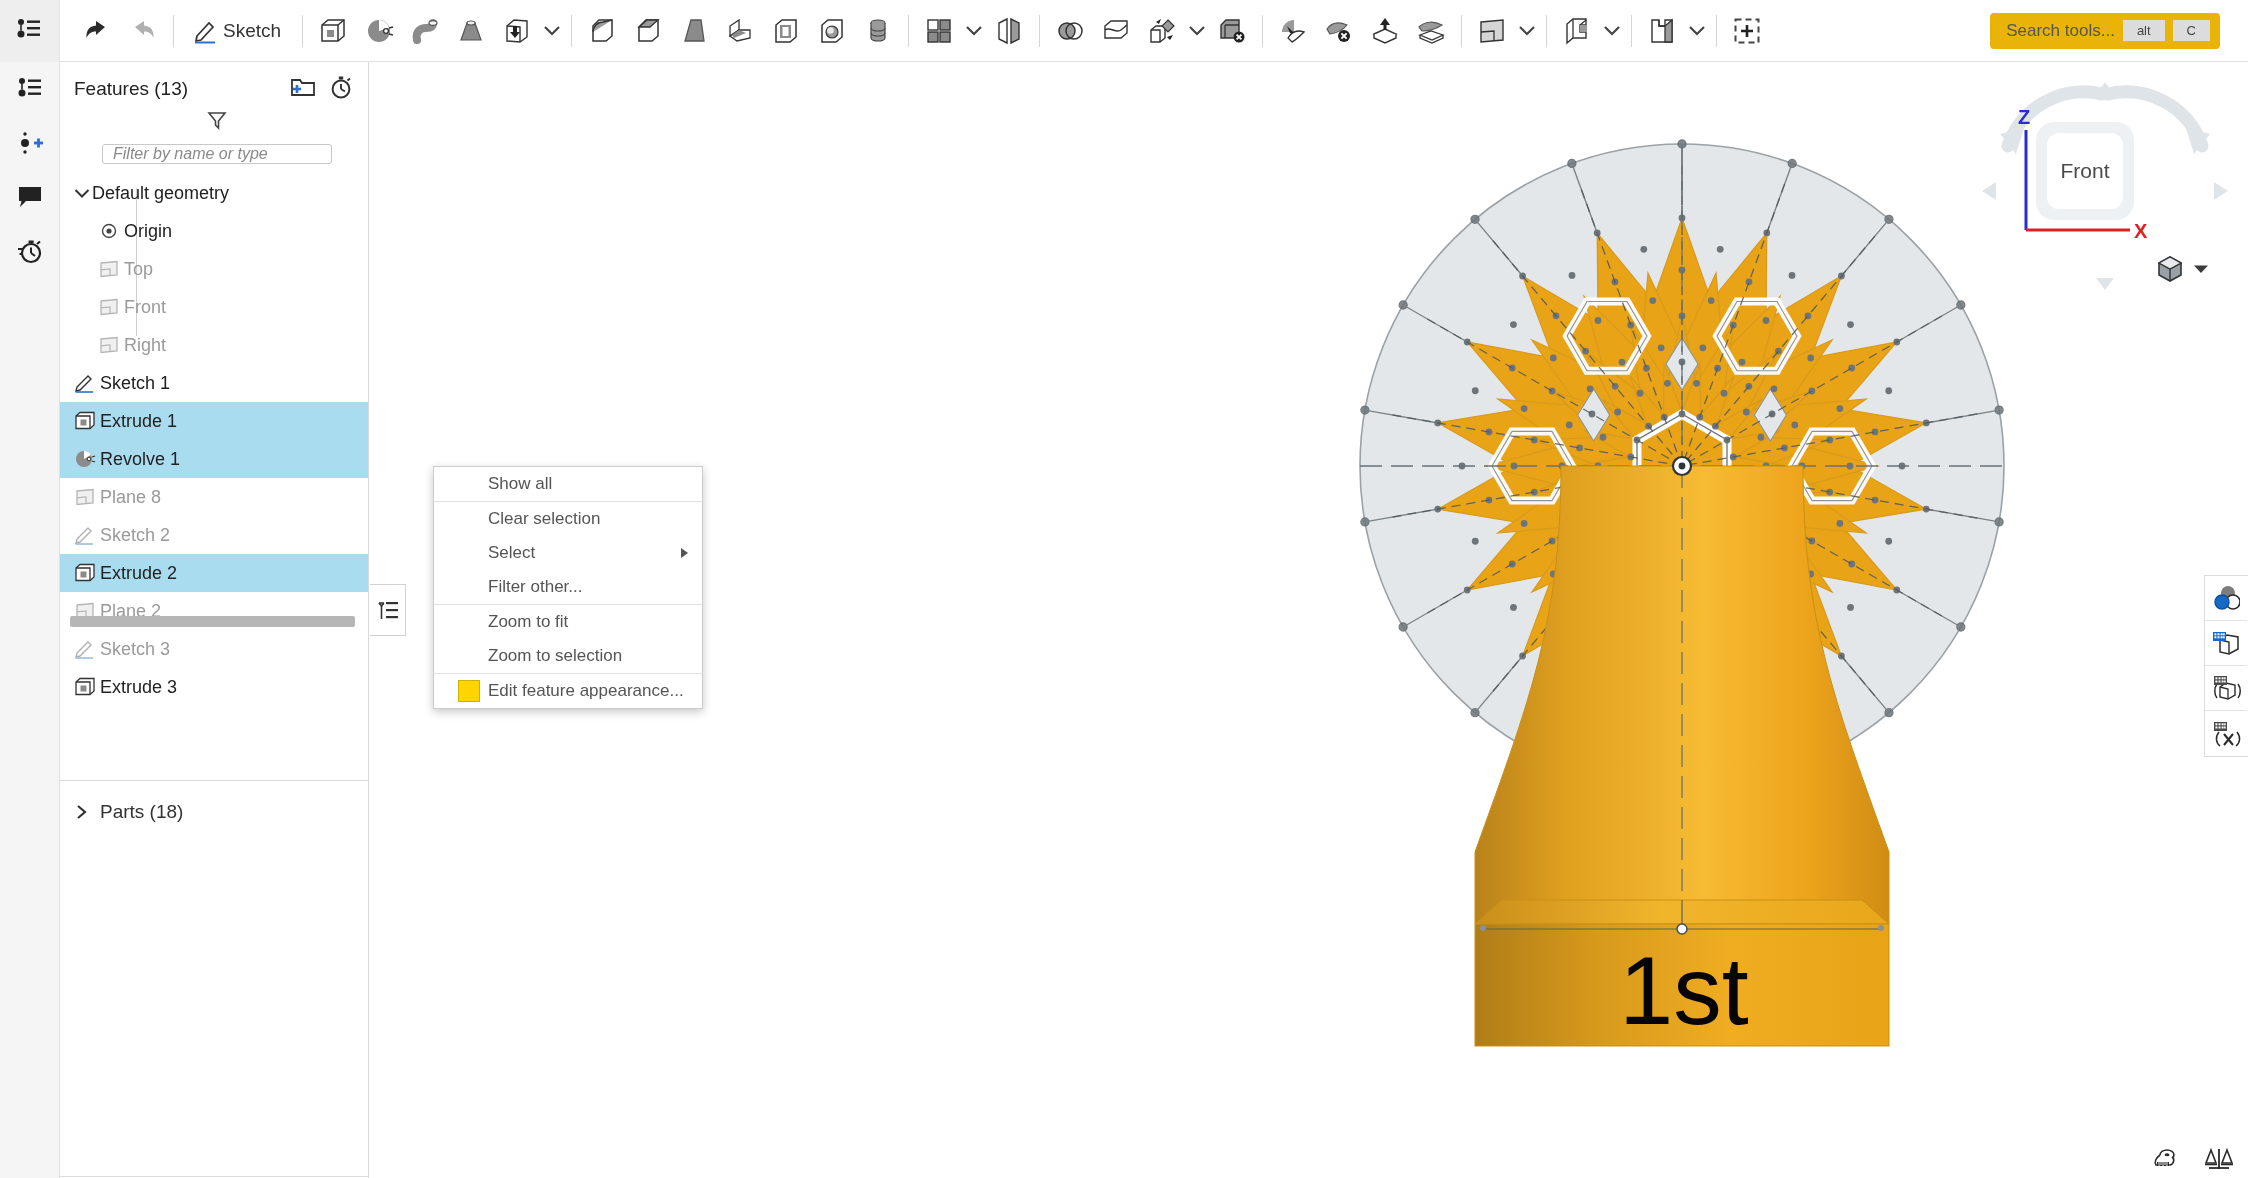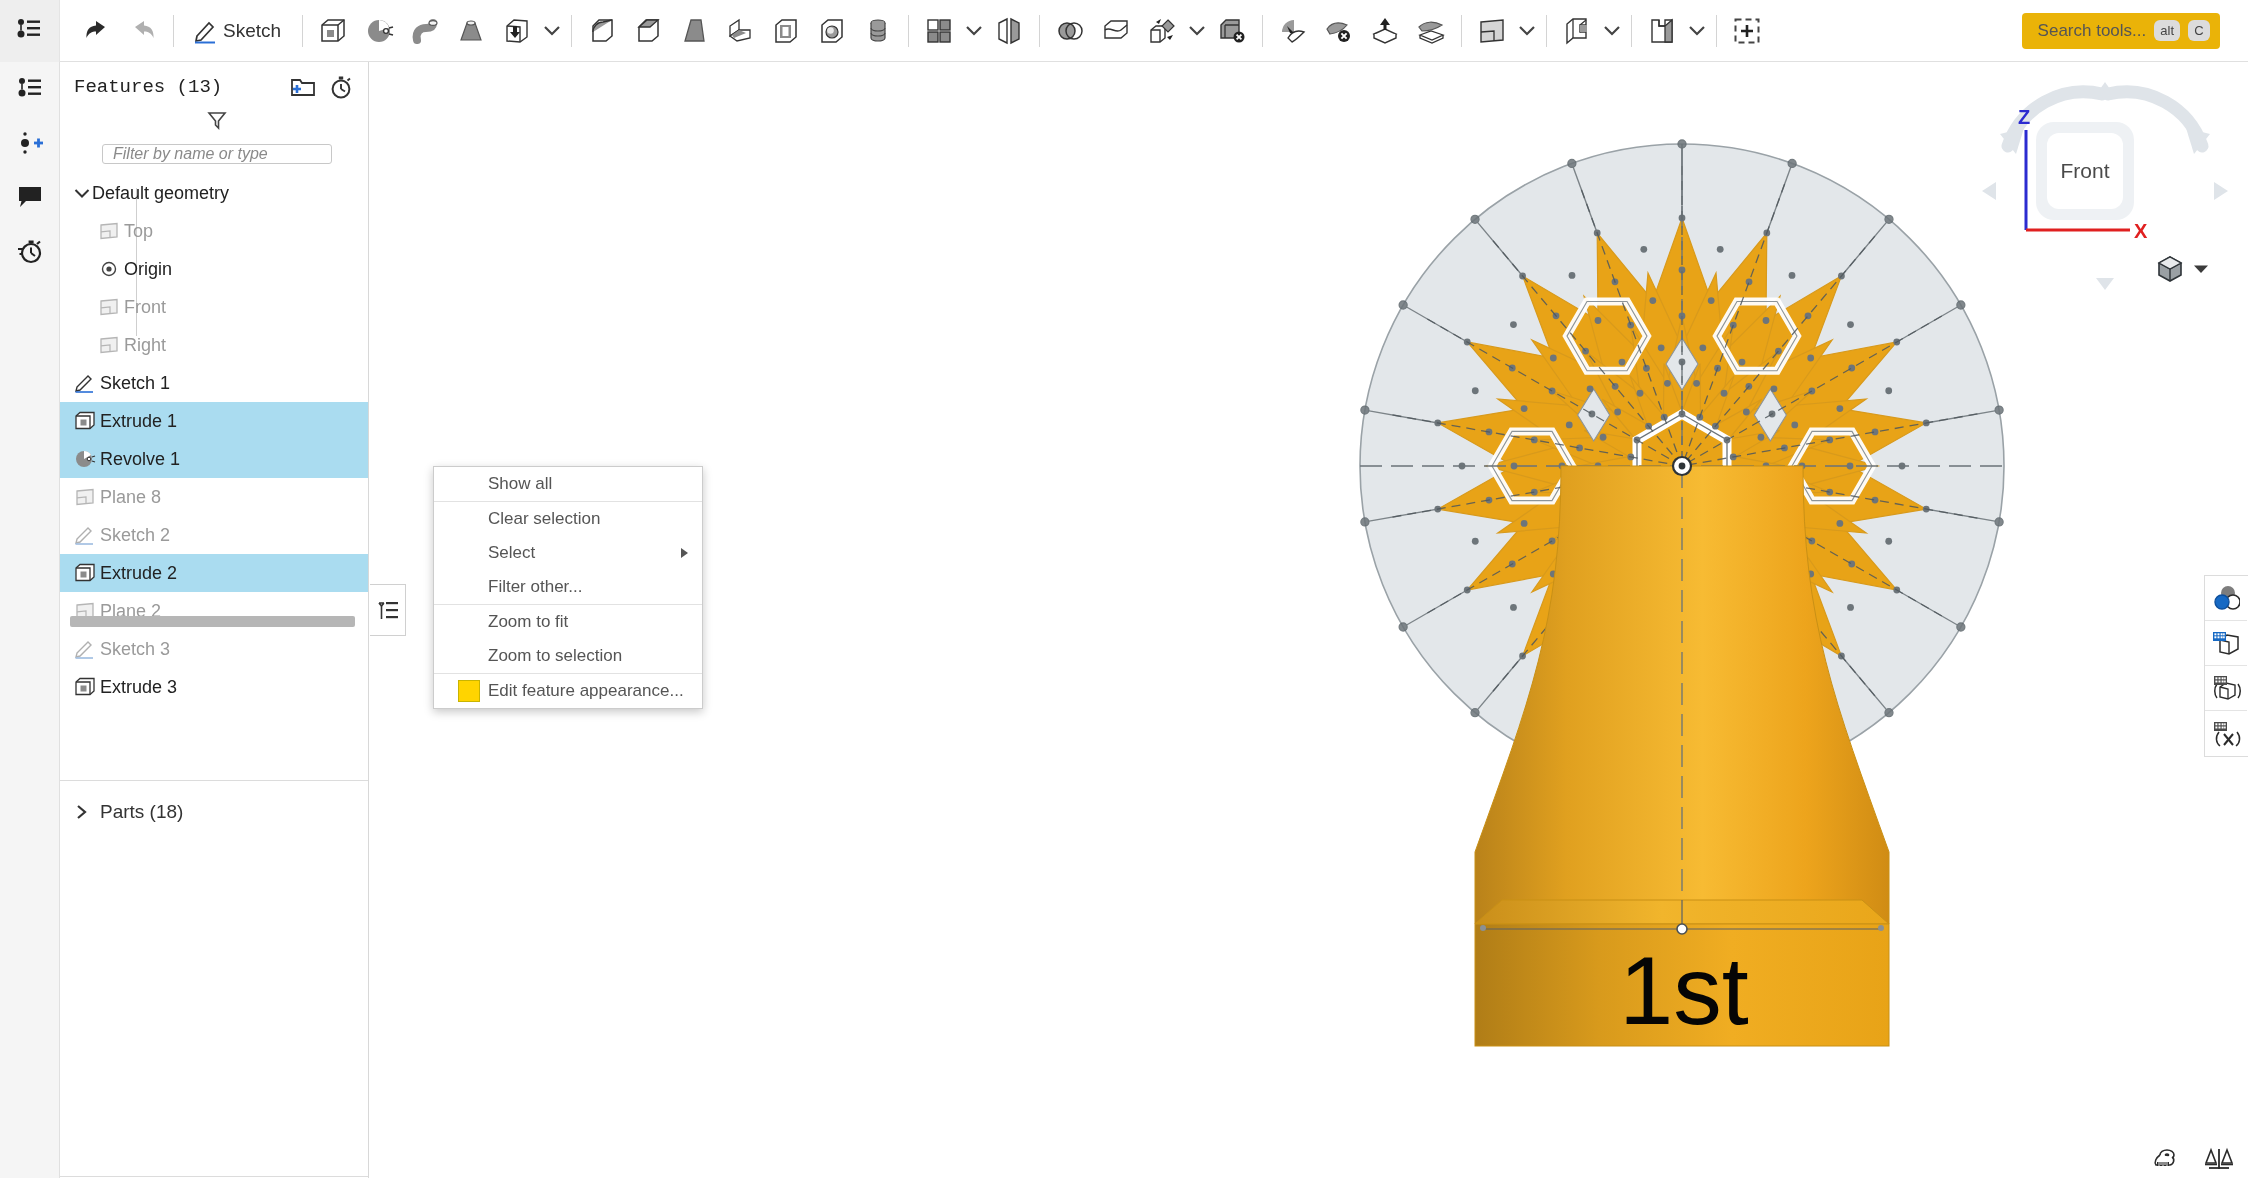--- a/index.html
+++ b/index.html
@@ -36,22 +36,22 @@
   .tb-sep { width: 1px; height: 32px; background: #d4d4d4; margin: 0 7px; }
   .tb-caret { width: 24px; height: 50px; display:flex; align-items:center; justify-content:center; cursor:pointer;}
   .search-box {
     margin-left: auto; margin-right: 28px;
     background: #eab308; border-radius: 4px;
     height: 36px; display: flex; align-items: center; gap: 8px;
     padding: 0 10px 0 16px; cursor: text;
   }
   .search-box .ph { font-size: 17px; color: #555; }
   .kbd {
-    background: #dcdcdc; border-radius: 6px; color: #444;
-    font-size: 13px; padding: 3px 6px; min-width: 22px; text-align: center;
+    background: #dcdcdc; border-radius: 0; color: #444;
+    font-size: 13px; padding: 3px 14px; min-width: 22px; text-align: center;
   }
   .doc-tab-stub {
     position:absolute; top:0; left:1723px; width:252px; height:5px; background:#dcdcdc;
   }
   .doc-tab-stub2 {
     position:absolute; top:0; left:1980px; width:108px; height:5px; background:#2a6fd6;
   }
 
   
   #rail {
@@ -64,23 +64,22 @@
     cursor: pointer;
   }
 
   
   #tree {
     position: absolute; top: 62px; left: 60px; width: 309px; height: 1116px;
     background: #ffffff; border-right: 1px solid #d8d8d8;
     display: flex; flex-direction: column;
   }
   .tree-head {
-    display: flex; align-items: center; justify-content: space-between;
+    display: flex; align-items: flex-end; justify-content: space-between;
     padding: 12px 14px 6px 14px;
-    font-family: Liberation Mono, monospace;
   }
   .tree-title { font-size: 19px; color: #222; }
   .tree-head-icons { display: flex; gap: 12px; align-items: center; }
   .hd-ico { cursor: pointer; display: flex; align-items: center; }
   .filter-row { display: flex; align-items: center; gap: 10px; padding: 4px 12px 10px 18px; flex-direction: column; }
   .filter-input {
     flex: 1; height: 34px; border: 1px solid #c8c8c8; border-radius: 3px;
     padding: 0 10px; font-size: 16px; font-style: italic; color: #888;
     font-family: "Liberation Sans", sans-serif; background:#fff;
   }
@@ -538,38 +537,38 @@
 
       <div class="node root">
         <span class="chev">
           <svg width="16" height="11" viewBox="0 0 16 11">
               <path d="M1.5 2 L8 8.5 L14.5 2" fill="none" stroke="#333" stroke-width="2"></path>
             </svg>
         </span>
         <span class="lbl">Default geometry</span>
       </div>
 
+      <div class="node indent">
+        <span class="ico">
+          <svg width="18" height="18" viewBox="0 0 18 18">
+            <circle cx="9" cy="9" r="6.5" fill="none" stroke="#444" stroke-width="1.4"></circle>
+            <circle cx="9" cy="9" r="2.6" fill="#444"></circle>
+          </svg>
+        </span>
+        <span class="lbl">Origin</span>
+      </div>
+
       <div class="node indent dim">
         <span class="ico">
           <svg width="20" height="18" viewBox="0 0 20 18">
             <path d="M2 3 L18 1.5 L18 15 L2 16.5 Z" fill="#f0f0f0" stroke="#b5b5b5" stroke-width="1.3"></path>
             <path d="M2 9.8 L11 9 L11 16" fill="none" stroke="#b5b5b5" stroke-width="1.2"></path>
           </svg>
         </span>
         <span class="lbl">Top</span>
-      </div>
-
-      <div class="node indent">
-        <span class="ico">
-          <svg width="18" height="18" viewBox="0 0 18 18">
-            <circle cx="9" cy="9" r="6.5" fill="none" stroke="#444" stroke-width="1.4"></circle>
-            <circle cx="9" cy="9" r="2.6" fill="#444"></circle>
-          </svg>
-        </span>
-        <span class="lbl">Origin</span>
       </div>
 
       <div class="node indent dim">
         <span class="ico">
           <svg width="20" height="18" viewBox="0 0 20 18">
             <path d="M2 3 L18 1.5 L18 15 L2 16.5 Z" fill="#f0f0f0" stroke="#b5b5b5" stroke-width="1.3"></path>
             <path d="M2 9.8 L11 9 L11 16" fill="none" stroke="#b5b5b5" stroke-width="1.2"></path>
           </svg>
         </span>
         <span class="lbl">Front</span>

